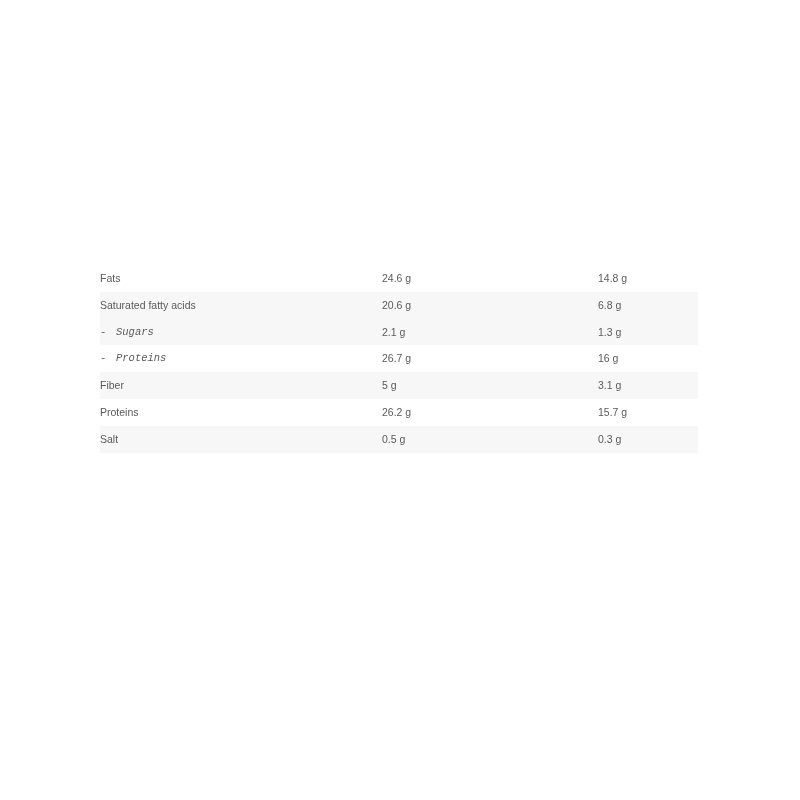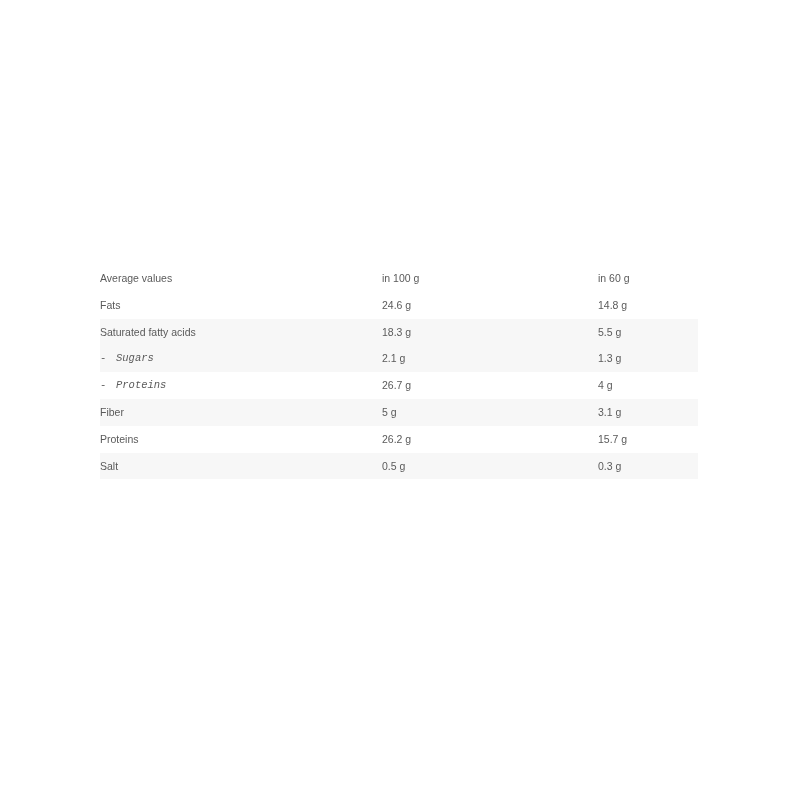--- a/index.html
+++ b/index.html
@@ -62,43 +62,38 @@
     font-style: italic;
   }
 </style>
 </head>
 <body>
 
 <div class="page">
   <table class="nutrition-table">
     <tbody>
       <tr class="row-odd">
-        <td class="cell col-label">Average values</td>
-        <td class="cell col-v1">in 100 g</td>
-        <td class="cell col-v2">in 60 g</td>
-      </tr>
-      <tr class="row-odd">
         <td class="cell col-label">Fats</td>
         <td class="cell col-v1">24.6 g</td>
         <td class="cell col-v2">14.8 g</td>
       </tr>
       <tr class="row-even">
         <td class="cell col-label">Saturated fatty acids</td>
-        <td class="cell col-v1">18.3 g</td>
-        <td class="cell col-v2">5.5 g</td>
+        <td class="cell col-v1">20.6 g</td>
+        <td class="cell col-v2">6.8 g</td>
       </tr>
       <tr class="row-even">
         <td class="cell col-label sub-label"><span class="dash">-</span><span class="italic">Sugars</span></td>
         <td class="cell col-v1">2.1 g</td>
         <td class="cell col-v2">1.3 g</td>
       </tr>
       <tr class="row-odd">
         <td class="cell col-label sub-label"><span class="dash">-</span><span class="italic">Proteins</span></td>
         <td class="cell col-v1">26.7 g</td>
-        <td class="cell col-v2">4 g</td>
+        <td class="cell col-v2">16 g</td>
       </tr>
       <tr class="row-even">
         <td class="cell col-label">Fiber</td>
         <td class="cell col-v1">5 g</td>
         <td class="cell col-v2">3.1 g</td>
       </tr>
       <tr class="row-odd">
         <td class="cell col-label">Proteins</td>
         <td class="cell col-v1">26.2 g</td>
         <td class="cell col-v2">15.7 g</td>

